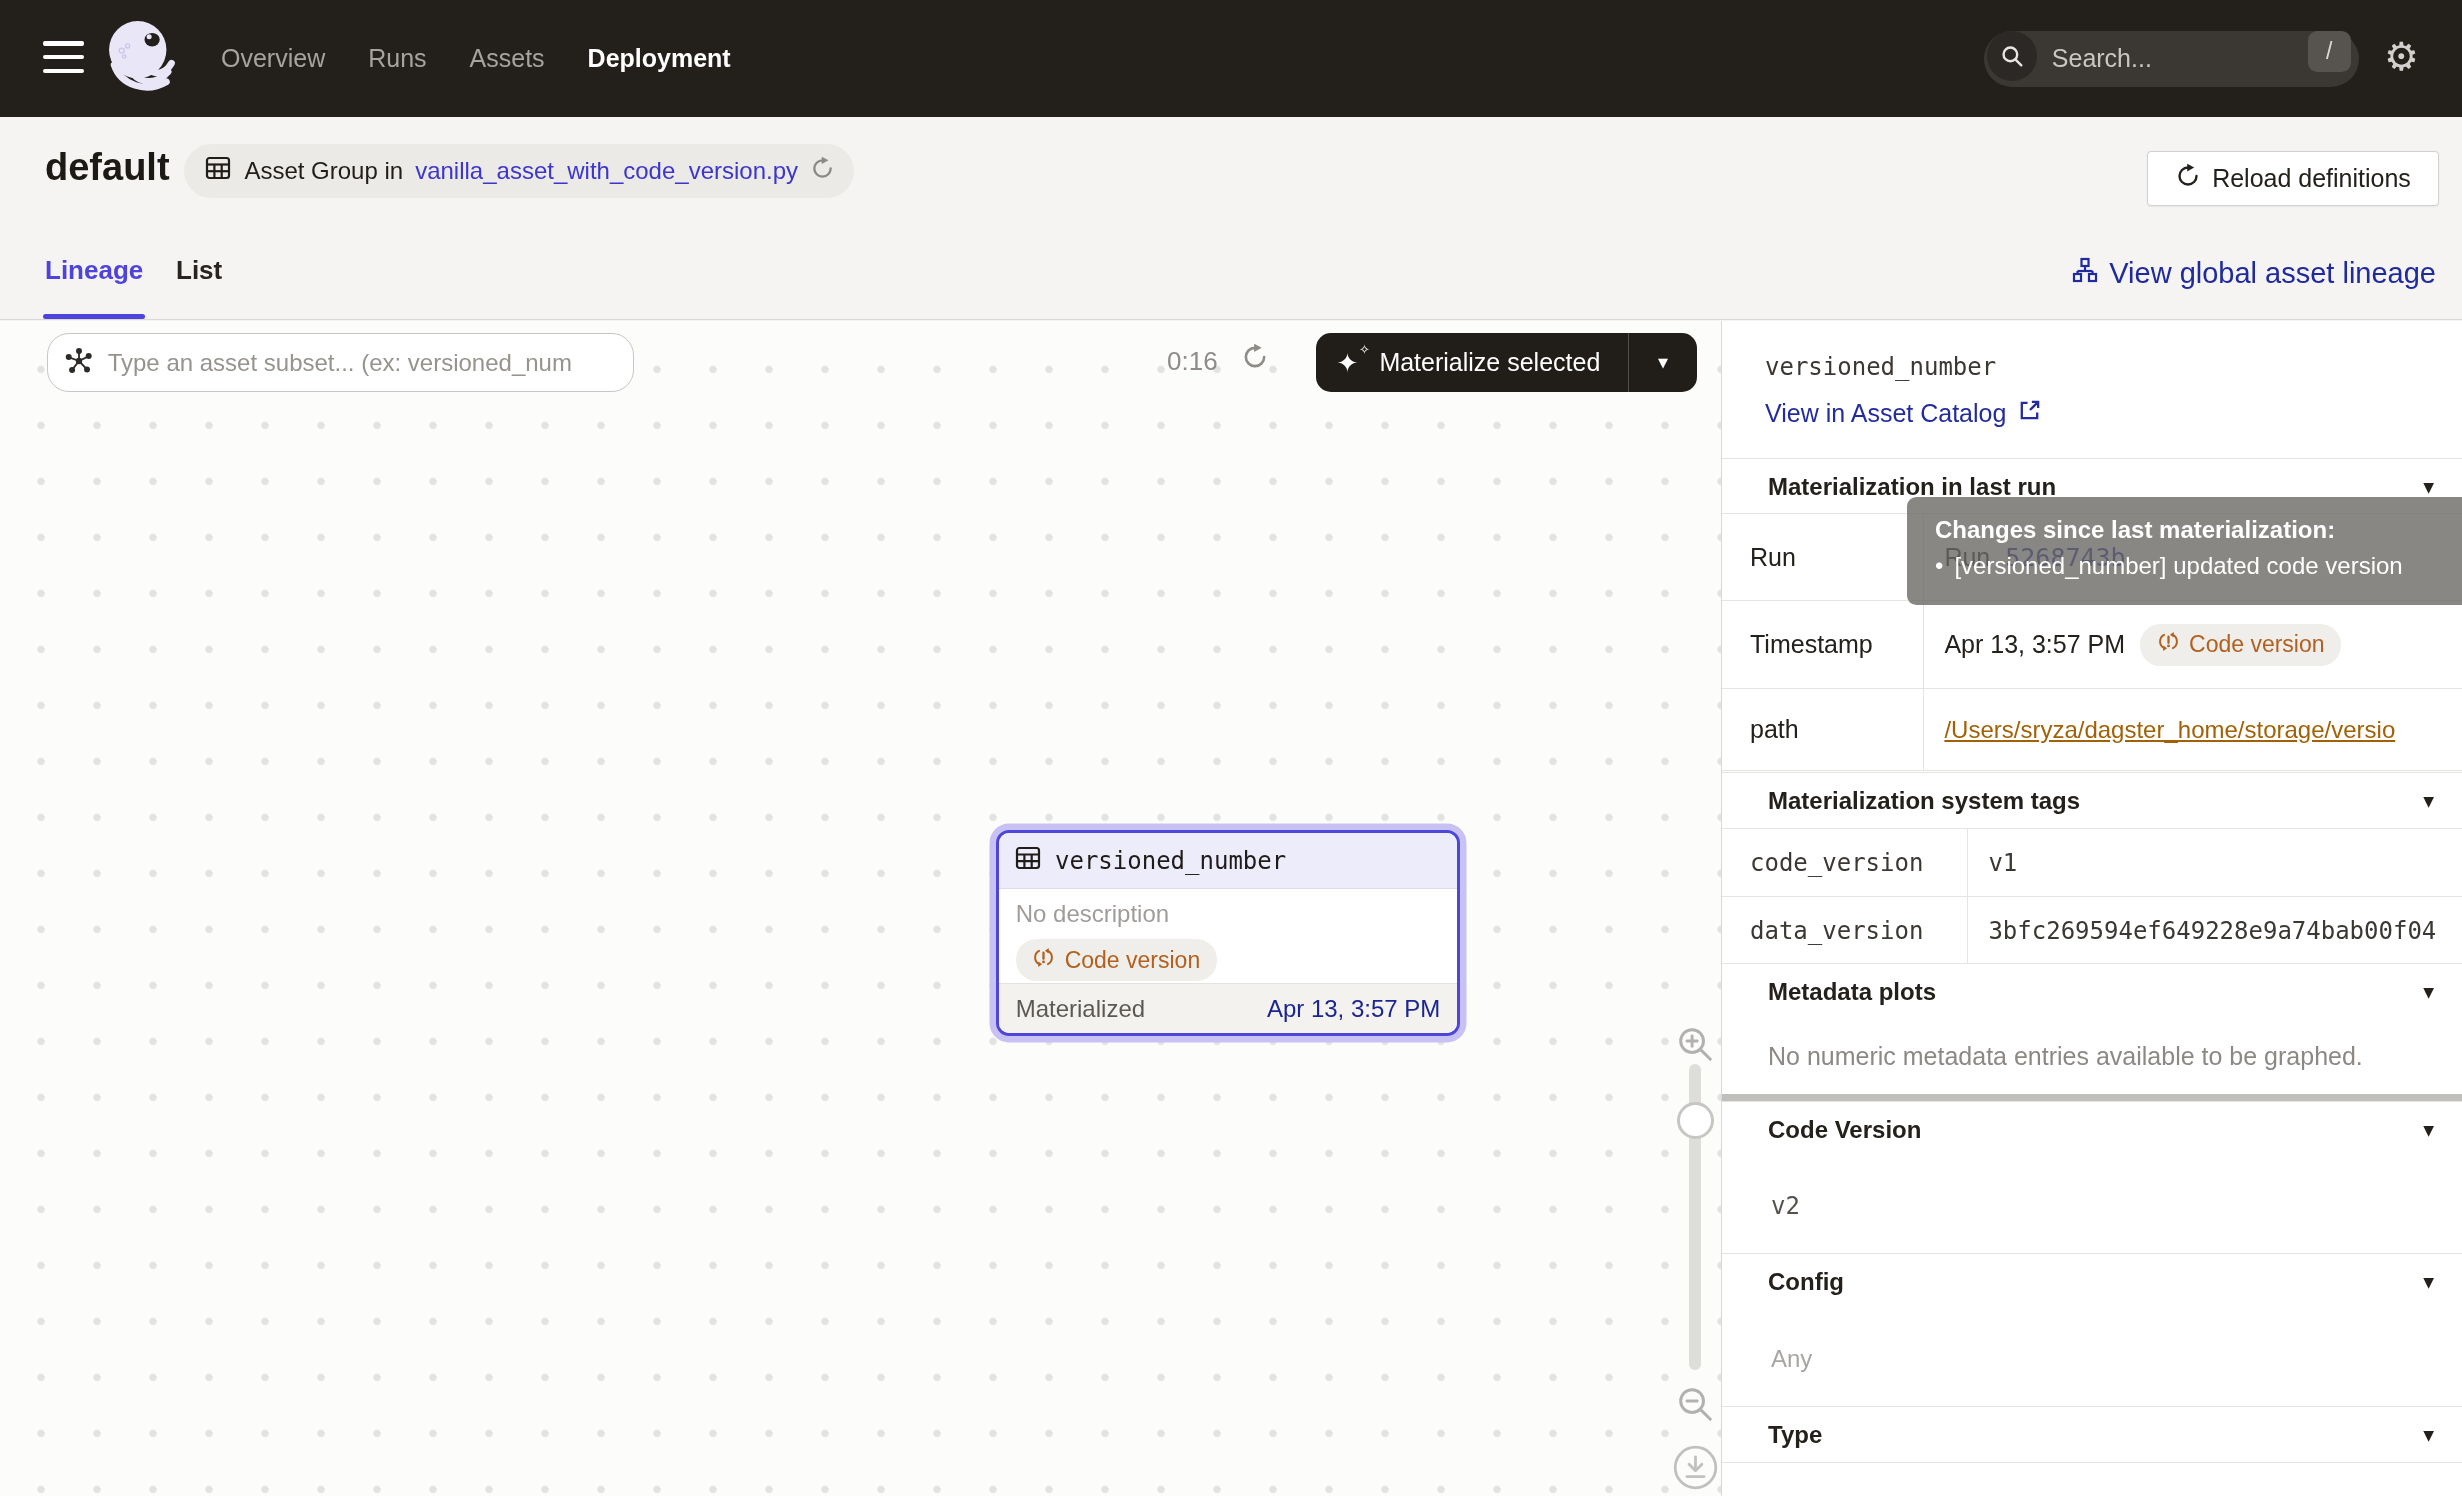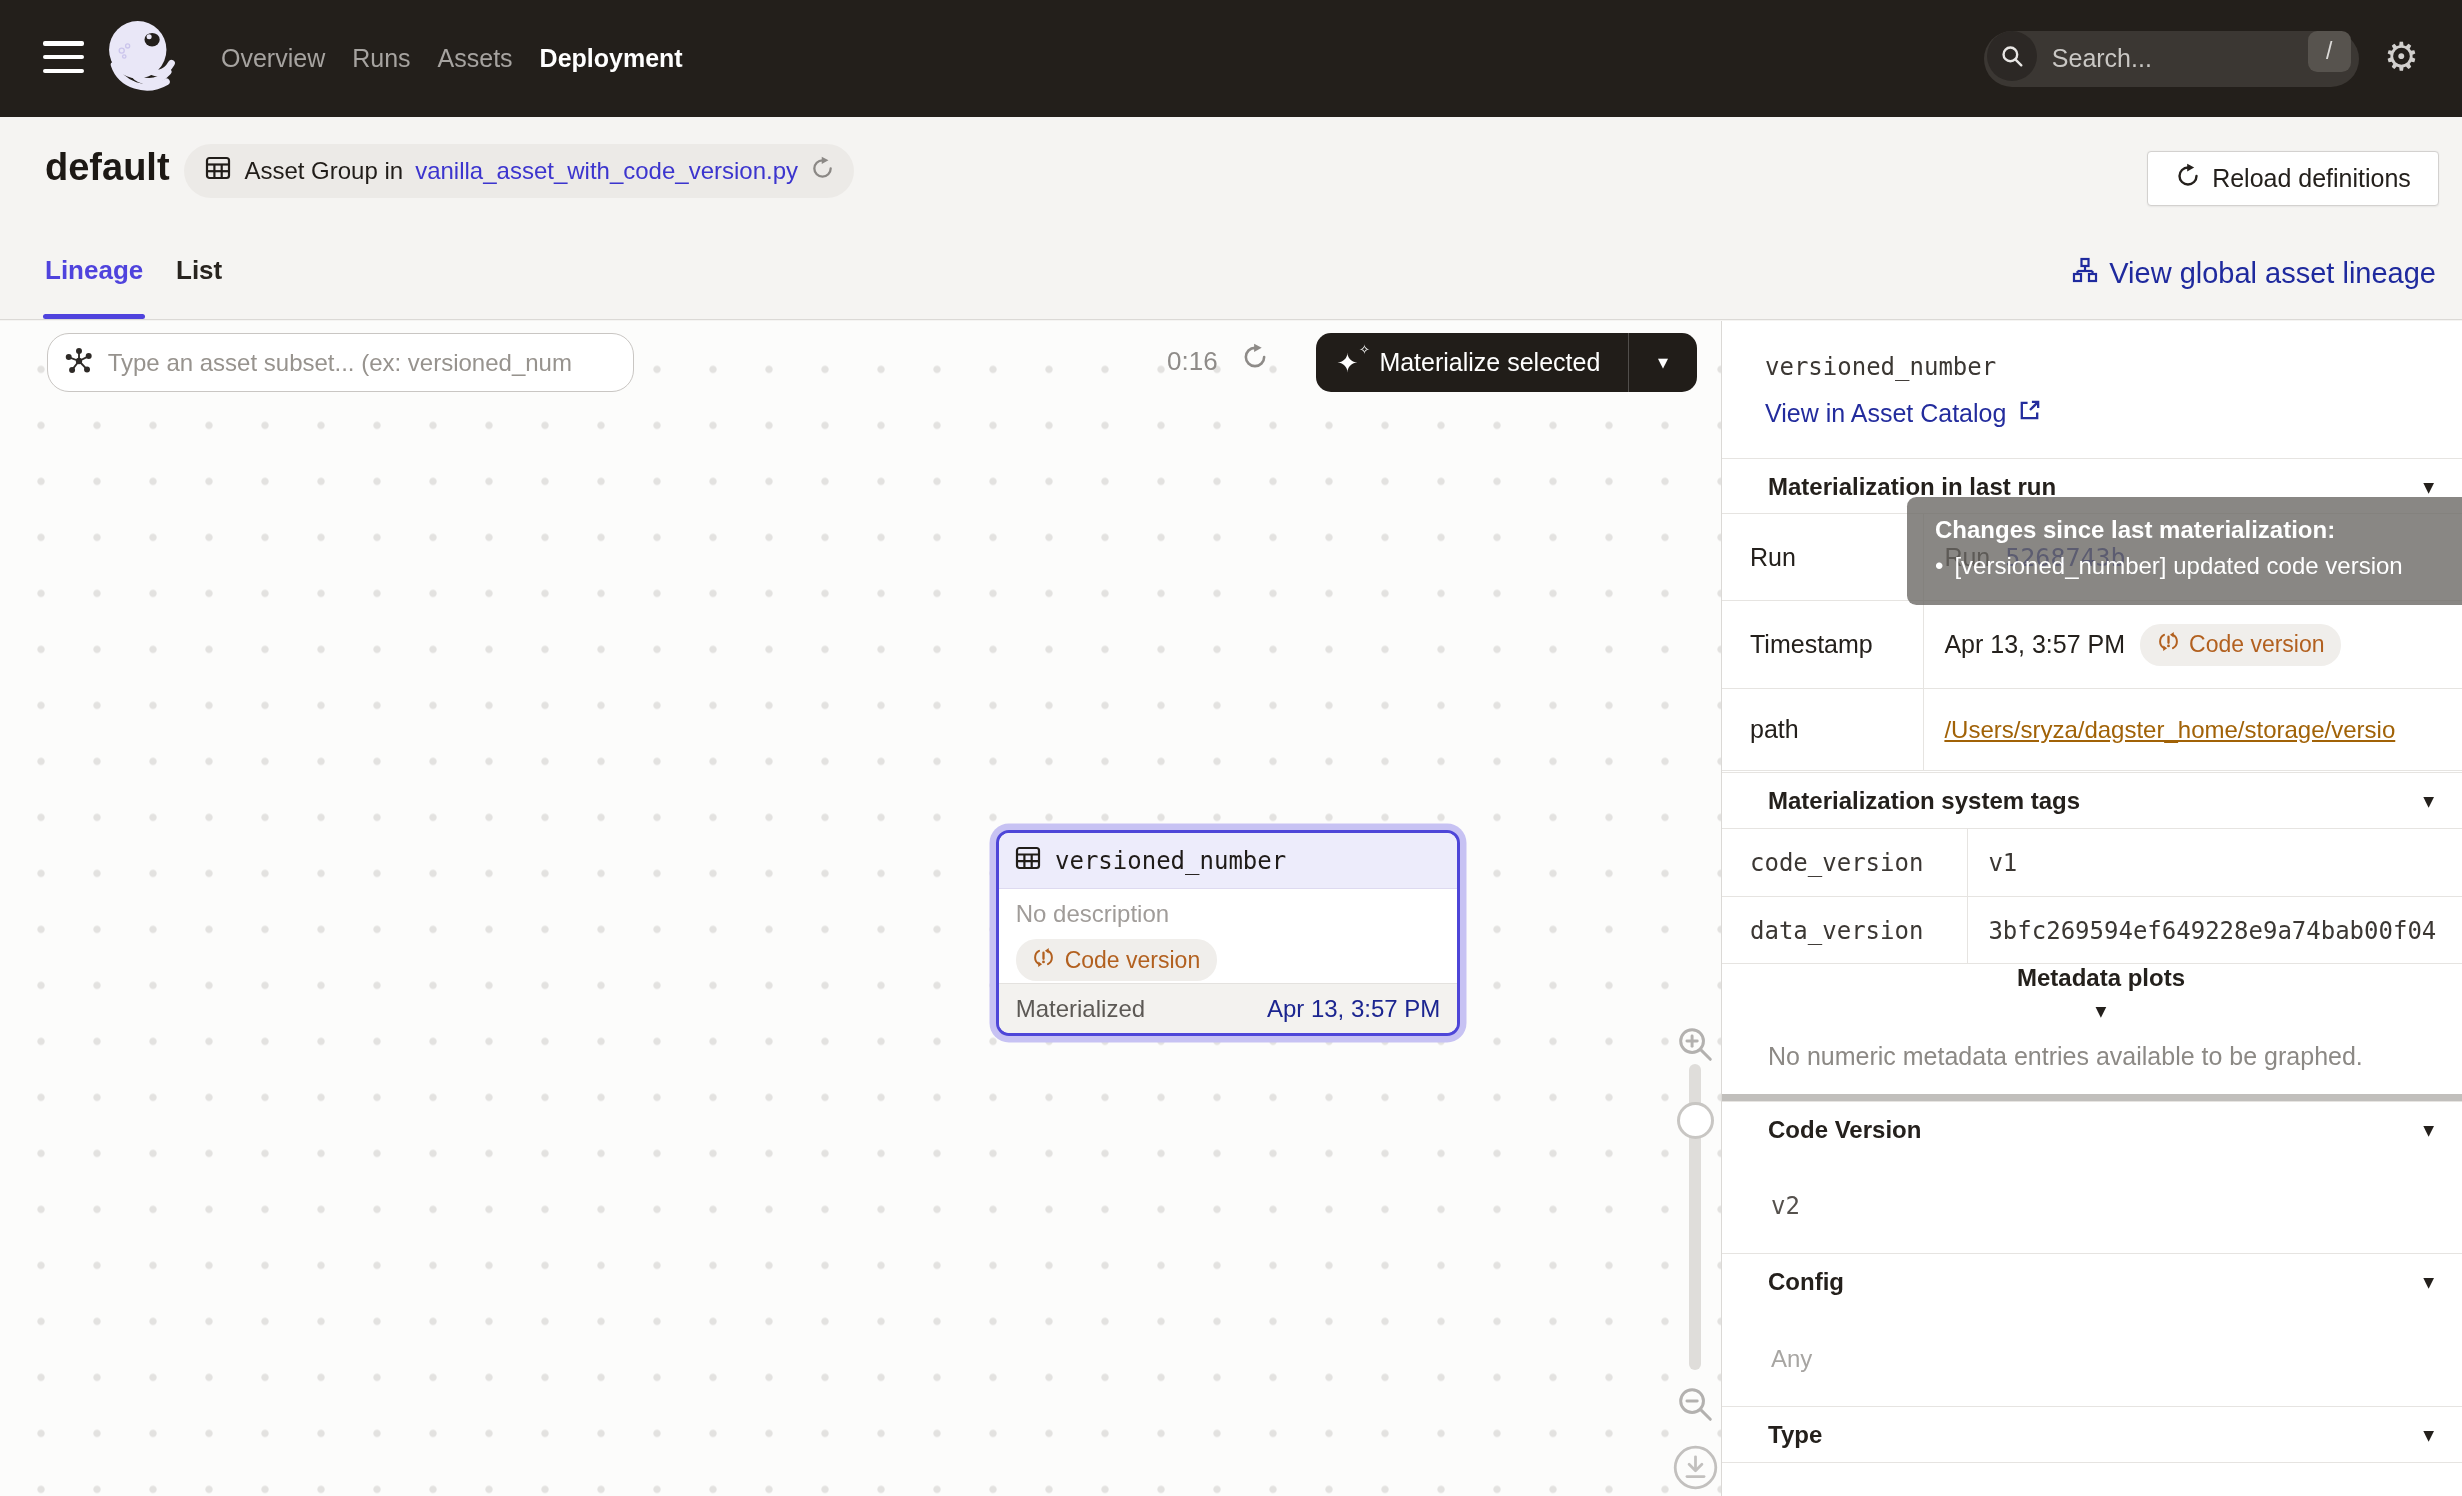--- a/index.html
+++ b/index.html
@@ -5,21 +5,21 @@
   html,body{margin:0;padding:0;background:#F5F4F2;}
   body{font-family:"Liberation Sans","DejaVu Sans",sans-serif;color:#211D19;}
   .mono{font-family:"DejaVu Sans Mono","Liberation Mono",monospace;}
   .screen{position:relative;width:2462px;height:1497px;overflow:hidden;background:#F5F4F2;}
 
   
   .topnav{position:absolute;top:0;left:0;width:100%;height:117px;background:#231F1B;}
   .burger{position:absolute;left:43px;top:41px;width:41px;cursor:pointer;}
   .burger span{display:block;width:41px;height:4.6px;background:#FFFFFF;border-radius:1.9px;margin-bottom:9.3px;}
   .logo{position:absolute;left:104px;top:15.7px;}
-  .nav-links{position:absolute;left:221px;top:0;height:117px;display:flex;align-items:center;gap:27px;font-size:25px;font-weight:500;color:#A6A3A0;}
+  .nav-links{position:absolute;left:221px;top:0;height:117px;display:flex;align-items:center;gap:43px;font-size:25px;font-weight:500;color:#A6A3A0;}
   .nav-link{cursor:pointer;}
   .nav-link.active{color:#FFFFFF;font-weight:700;}
   .search{position:absolute;right:103px;top:30.5px;width:375px;height:56px;border-radius:28px;background:#3B3733;display:flex;}
   .search-circle{width:50px;height:50px;margin-left:2.8px;border-radius:50%;background:#2C2825;display:flex;align-items:center;justify-content:center;flex:none;}
   .search input{flex:1;min-width:0;background:transparent;border:0;outline:0;font-size:25px;color:#E8E6E4;padding-left:15px;font-family:inherit;}
   .search input::placeholder{color:#C9C7C4;opacity:1;}
   .slash-key{flex:none;margin-right:8.3px;width:43px;height:41px;border-radius:9.3px;background:#57534E;color:#DDDBD9;font-size:23px;display:flex;align-items:center;justify-content:center;}
   .gear{position:absolute;right:43px;top:37px;font-size:39px;line-height:1;color:#D2D0CE;font-family:"DejaVu Sans",sans-serif;cursor:pointer;}
 
   
@@ -351,21 +351,21 @@
       <div class="trow" style="height:68px;">
         <div class="tlabel tlabel2 mono" style="font-size:24px;color:#3B3733;">code_version</div>
         <div class="tval mono" style="font-size:24px;color:#3B3733;">v1</div>
       </div>
       <div class="trow" style="height:68px;">
         <div class="tlabel tlabel2 mono" style="font-size:24px;color:#3B3733;">data_version</div>
         <div class="tval mono" style="font-size:24px;color:#3B3733;">3bfc269594ef649228e9a74bab00f04</div>
       </div>
     </div>
 
-    <div class="sec" style="top:642px;flex-direction:column;">
+    <div class="sec" style="top:642px;">
       <span>Metadata plots</span>
       <span class="caret">▼</span>
     </div>
     <div class="p-meta-empty">No numeric metadata entries available to be graphed.</div>
     <div class="p-thick"></div>
 
     <div class="sec" style="top:780px;height:57px;">
       <span>Code Version</span>
       <span class="caret">▼</span>
     </div>

